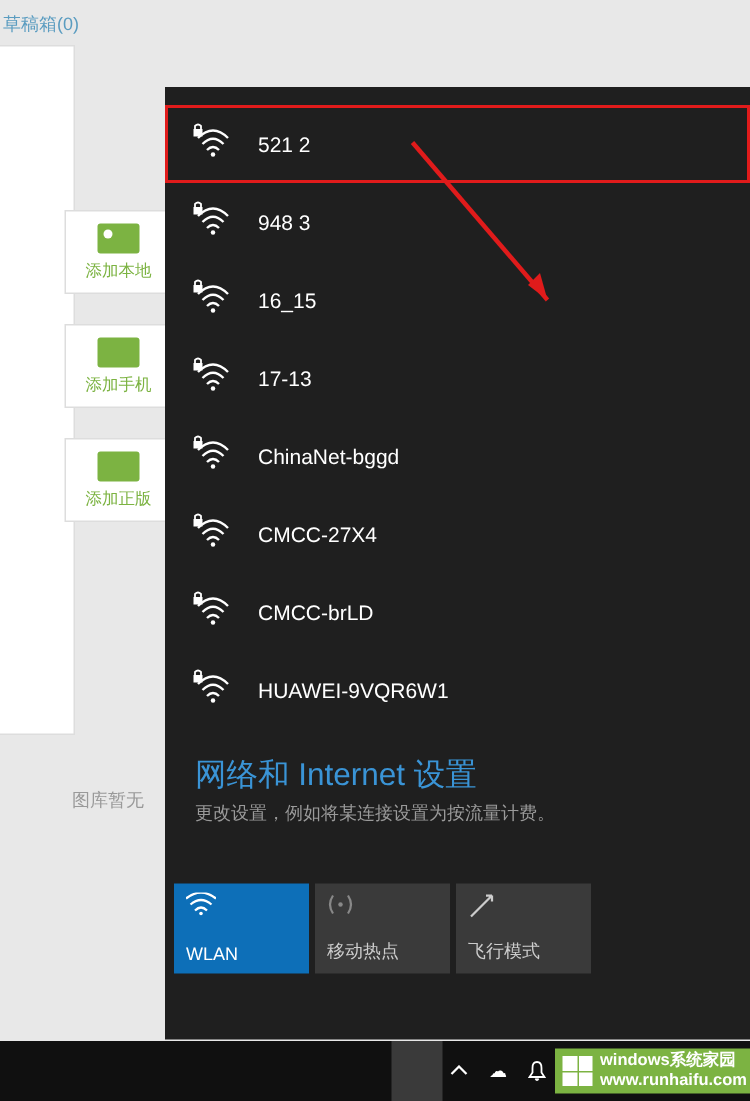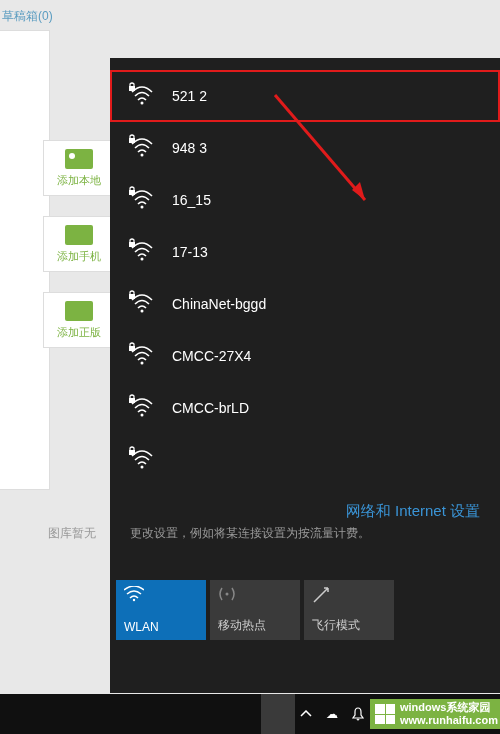--- a/index.html
+++ b/index.html
@@ -112,23 +112,22 @@
     .wifi-name {
       font-size: 14px;
       color: #fff;
     }
     .settings-section {
       margin-top: 8px;
       padding: 8px 20px 14px;
     }
     .settings-title {
       color: #3a94d6;
-      font-size: 15px;
+      font-size: 21px;
       margin-bottom: 4px;
-      text-align: right;
     }
     .settings-sub {
       color: #9a9a9a;
       font-size: 12px;
     }
 
     .action-tiles {
       display: flex;
       gap: 4px;
       padding: 0 6px;
@@ -351,20 +350,21 @@
             <path d="M2 8 Q12 -2 22 8" stroke="#fff" stroke-width="1.6" fill="none"></path>
             <path d="M5 12 Q12 5 19 12" stroke="#fff" stroke-width="1.6" fill="none"></path>
             <path d="M8 16 Q12 12 16 16" stroke="#fff" stroke-width="1.6" fill="none"></path>
             <circle cx="12" cy="19" r="1.5" fill="#fff"></circle>
           </svg>
           <svg class="lock" width="8" height="10" viewBox="0 0 8 10">
             <rect x="1" y="4" width="6" height="5" fill="#fff"></rect>
             <path d="M2 4 L2 2 Q4 0 6 2 L6 4" stroke="#fff" stroke-width="1.2" fill="none"></path>
           </svg>
         </div>
+        <span class="wifi-name">HUAWEI-9VQR6W1</span>
       </div>
     </div>
 
   <div class="settings-section">
     <div class="settings-title">网络和 Internet 设置</div>
     <div class="settings-sub">更改设置，例如将某连接设置为按流量计费。</div>
   </div>
 
   <div class="action-tiles">
     <div class="tile active">

